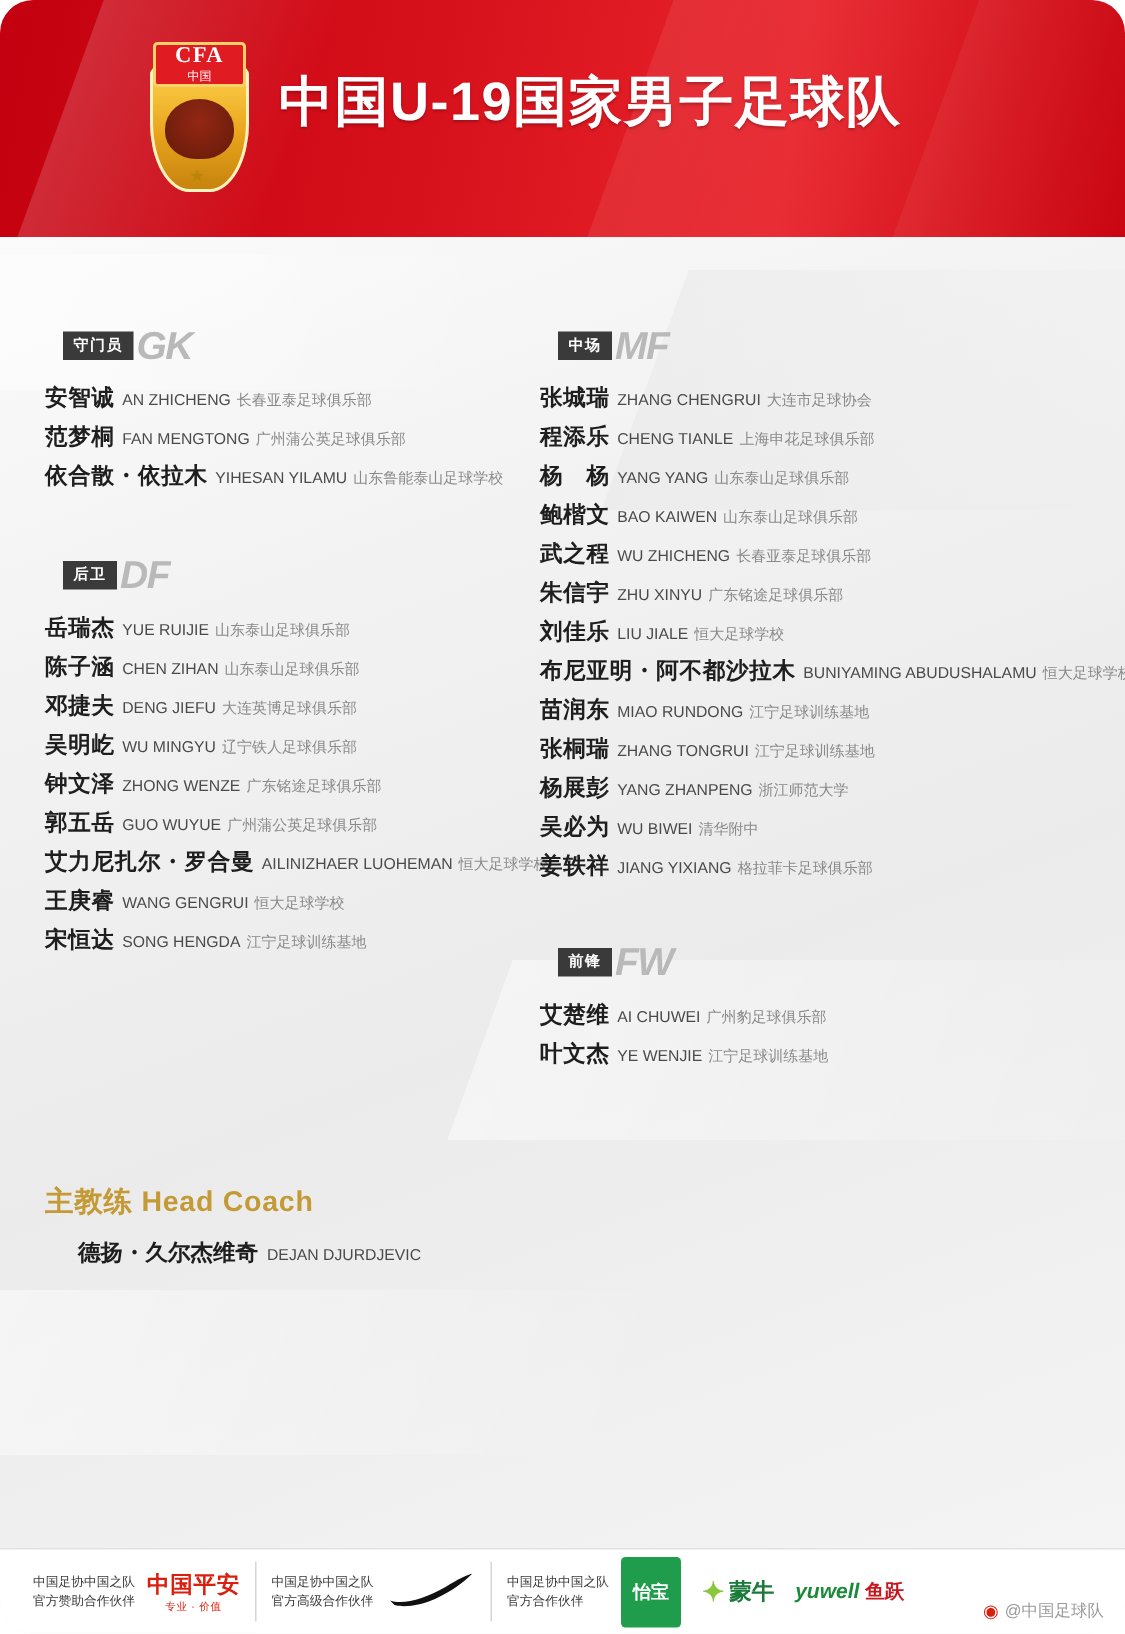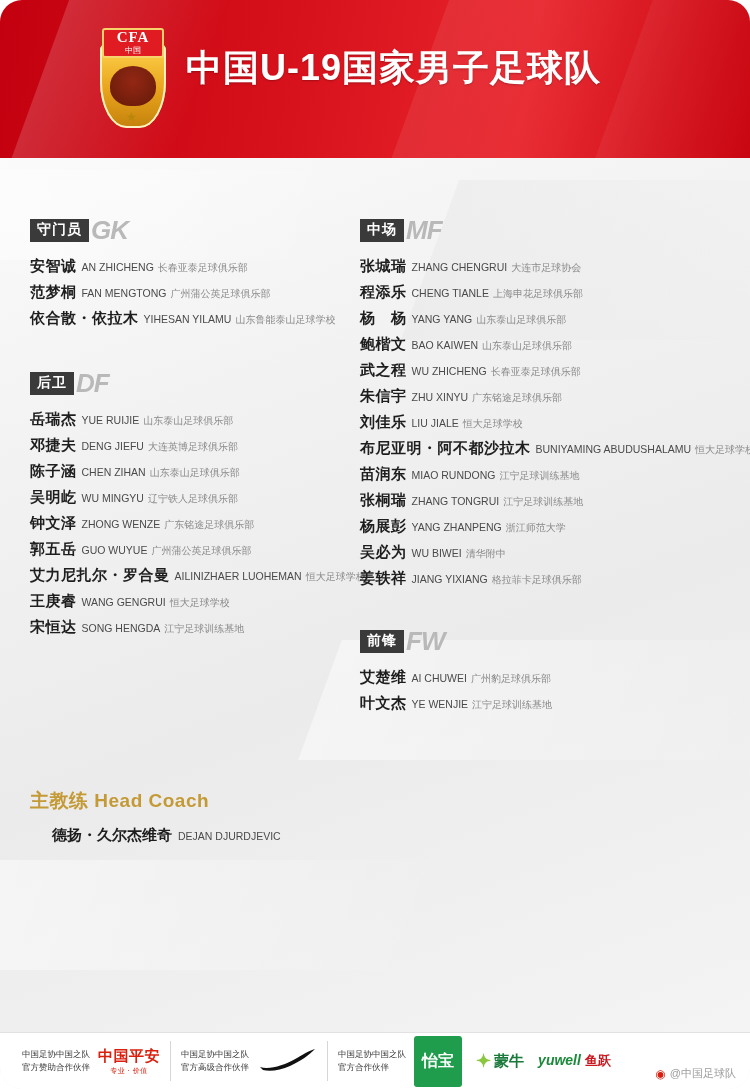--- a/index.html
+++ b/index.html
@@ -104,25 +104,26 @@
 
   
   .col-left  { position: absolute; left: 30px;  top: 215px; width: 330px; }
   .col-right { position: absolute; left: 360px; top: 215px; width: 380px; }
 
   .sec-head { position: relative; height: 30px; margin-bottom: 12px; }
   .sec-tag {
     display: inline-block;
     background: #3a3a3a;
     color: #ffffff;
-    font-size: 14px;
+    font-size: 10px;
     font-weight: bold;
     padding: 2px 7px 3px 7px;
     vertical-align: middle;
     letter-spacing: 1px;
+    margin-left: 12px;
   }
   .sec-abbr {
     display: inline-block;
     margin-left: 2px;
     vertical-align: middle;
     font-size: 26px;
     font-weight: bold;
     font-style: italic;
     color: #b9b9b9;
     letter-spacing: -1px;
@@ -159,21 +160,21 @@
     border-top: 1px solid #e2e2e2;
     display: flex; align-items: center;
   }
   .f-group { display: flex; align-items: center; height: 46px; padding: 0 10px; }
   .f-sep { width: 1px; height: 40px; background: #d6d6d6; }
   .f-label { font-size: 8.5px; color: #3a3a3a; line-height: 13px; margin-right: 8px; white-space: nowrap; }
   .pingan { display:flex; flex-direction:column; align-items:center; }
   .pingan .pa-cn { color:#d9200f; font-weight:bold; font-size:15px; letter-spacing:.5px;}
   .pingan .pa-sub { color:#d9200f; font-size:7px; letter-spacing:.5px;}
   .nike { font-size: 26px; color: #111; font-style: italic; font-weight: bold; line-height: 20px;}
-  .yili { background:#1f9d4d; color:#fff; font-weight:bold; font-size:16px; padding:15px 8px; border-radius:3px;}
+  .yili { background:#1f9d4d; color:#fff; font-weight:bold; font-size:12px; padding:15px 8px; border-radius:3px;}
   .mengniu { display:flex; align-items:center; }
   .mengniu .mn-mark { color:#8cc63f; font-size:18px; font-weight:bold; margin-right:3px;}
   .mengniu .mn-cn { color:#1a7a3c; font-weight:bold; font-size:15px;}
   .yuwell { display:flex; }
   .yuwell .yw-en { color:#1b8a3a; font-weight:bold; font-size:14px; font-style:italic;}
   .yuwell .yw-cn { color:#c8171e; font-weight:bold; font-size:13px; margin-left:4px;}
   .weibo {
     position:absolute; right: 14px; bottom: 8px;
     display:flex; align-items:center; color:#9a9a9a; font-size:11px;
   }
@@ -224,24 +225,24 @@
     </div>
 
     <div class="section df-block">
       <div class="sec-head">
         <span class="sec-tag">后卫</span><span class="sec-abbr">DF</span>
       </div>
       <div class="player">
         <span class="p-cn">岳瑞杰</span><span class="p-en">YUE RUIJIE</span><span class="p-club">山东泰山足球俱乐部</span>
       </div>
       <div class="player">
+        <span class="p-cn">陈子涵</span><span class="p-en">CHEN ZIHAN</span><span class="p-club">山东泰山足球俱乐部</span>
+      </div>
+      <div class="player">
         <span class="p-cn">邓捷夫</span><span class="p-en">DENG JIEFU</span><span class="p-club">大连英博足球俱乐部</span>
-      </div>
-      <div class="player">
-        <span class="p-cn">陈子涵</span><span class="p-en">CHEN ZIHAN</span><span class="p-club">山东泰山足球俱乐部</span>
       </div>
       <div class="player">
         <span class="p-cn">吴明屹</span><span class="p-en">WU MINGYU</span><span class="p-club">辽宁铁人足球俱乐部</span>
       </div>
       <div class="player">
         <span class="p-cn">钟文泽</span><span class="p-en">ZHONG WENZE</span><span class="p-club">广东铭途足球俱乐部</span>
       </div>
       <div class="player">
         <span class="p-cn">郭五岳</span><span class="p-en">GUO WUYUE</span><span class="p-club">广州蒲公英足球俱乐部</span>
       </div>

